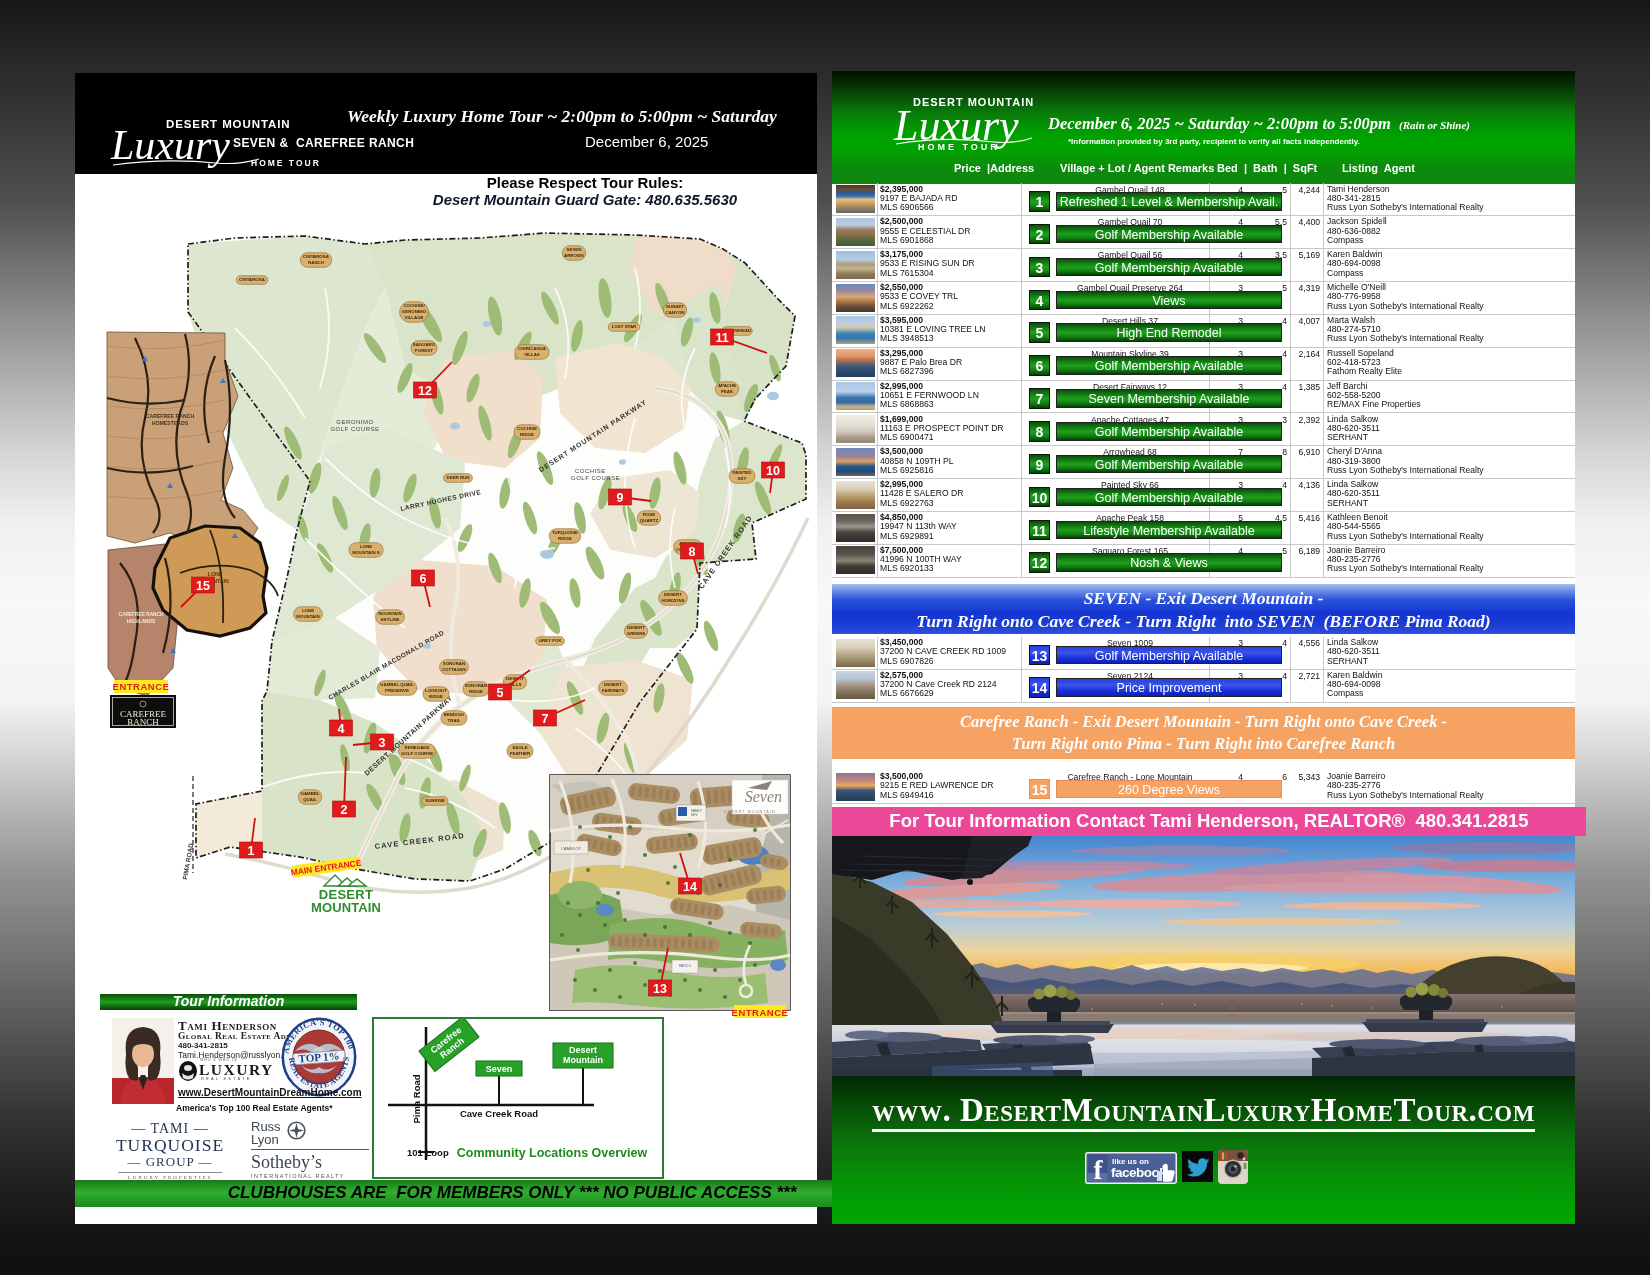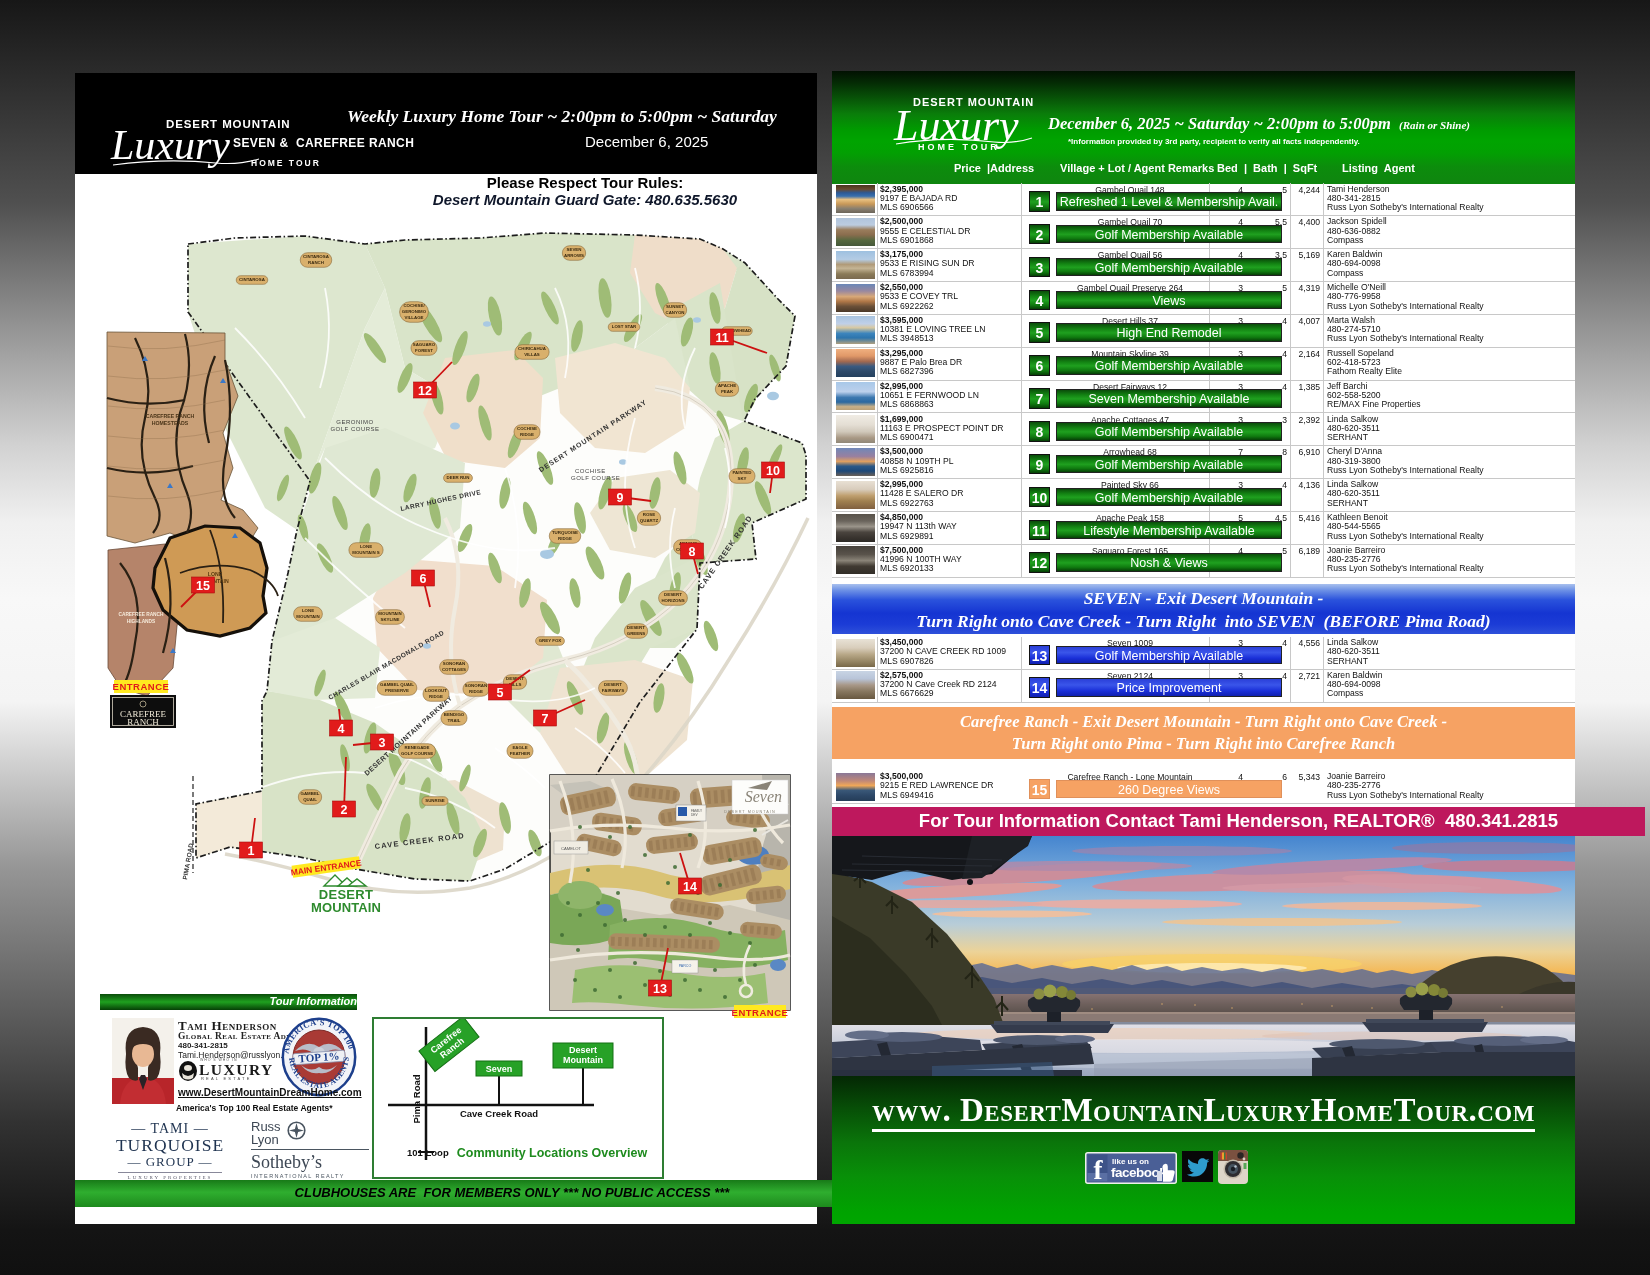--- a/index.html
+++ b/index.html
@@ -33,41 +33,41 @@
 .bath{position:absolute;left:433px;top:1px;width:22px;text-align:right}
 .sqft{position:absolute;left:462px;top:1px;width:26px;text-align:right}
 .agent{position:absolute;left:495px;top:1px;width:245px;line-height:9.3px}
 .vline{position:absolute;width:1px;background:#c8c8c8}
 
 #bluebar{position:absolute;left:0;top:512.5px;width:743px;height:50px;color:#fff;text-align:center;
 font-family:"Liberation Serif",serif;font-style:italic;font-weight:bold;font-size:17.5px;line-height:23px;padding-top:3px;
 background:linear-gradient(180deg,#a8c0ee 0%,#6f93e6 12%,#2a52dc 32%,#1535d2 58%,#1b3bd6 80%,#2e50da 100%);}
 #orangebar{position:absolute;left:0;top:636px;width:743px;height:52px;color:#fff;text-align:center;
 font-family:"Liberation Serif",serif;font-style:italic;font-weight:bold;font-size:16.5px;line-height:22px;padding-top:4px;background:#f6a263;}
-#blackbar{position:absolute;left:0;top:736px;width:813px;height:28.5px;background:#be185d;color:#fff;text-align:center;font-weight:bold;font-size:18.5px;line-height:28px;white-space:nowrap}
+#blackbar{position:absolute;left:0;top:736px;width:754px;height:28.5px;background:#ec4899;color:#fff;text-align:center;font-weight:bold;font-size:18.5px;line-height:28px;white-space:nowrap}
 #photo{position:absolute;left:0;top:764.5px;width:743px;height:240px}
 #rfoot{position:absolute;left:0;top:1004.5px;width:743px;height:148.5px;
 background:linear-gradient(180deg,#042704 0%,#074f07 22%,#0a750a 45%,#089008 68%,#00a300 92%,#00a600 100%);}
 #rurl{position:absolute;left:0;top:16px;width:743px;text-align:center;color:#fff;font-family:"Liberation Serif",serif;font-weight:bold;font-variant:small-caps;font-size:33px;letter-spacing:0.5px;white-space:nowrap}
 #rurl span{border-bottom:3px solid #fff;padding-bottom:1px}
 
 #lph{position:absolute;left:0;top:0;width:742px;height:101px;background:#000;color:#fff}
 .ldm{position:absolute;left:91px;top:45px;font-size:11.5px;font-weight:bold;letter-spacing:0.9px;white-space:nowrap}
 .llux{position:absolute;left:36px;top:48px;font-family:"Liberation Serif",serif;font-style:italic;font-size:42px;white-space:nowrap}
 .lsev{position:absolute;left:158px;top:63px;font-size:12px;font-weight:bold;letter-spacing:0.4px;white-space:nowrap}
 .lht{position:absolute;left:176px;top:85px;font-size:8.5px;font-weight:bold;letter-spacing:2px;white-space:nowrap}
 .lwk{position:absolute;left:272px;top:33px;font-family:"Liberation Serif",serif;font-style:italic;font-weight:bold;font-size:17.5px;white-space:nowrap}
 .ldate{position:absolute;left:510px;top:60px;font-size:15px;white-space:nowrap}
 .rules{position:absolute;left:230px;top:101px;width:560px;text-align:center;color:#000}
 .rules .r1{font-size:15px;font-weight:bold}
 .rules .r2{font-size:12px;line-height:14px}
 .rules .r3{color:#0f172a;font-weight:bold;font-style:italic;font-size:15px}
-#tourbar{position:absolute;left:25px;top:921px;width:257px;height:16px;color:#fff;text-align:right;font-weight:bold;font-style:italic;font-size:11px;line-height:15px;
+#tourbar{position:absolute;left:25px;top:921px;width:257px;height:16px;color:#fff;text-align:center;font-weight:bold;font-style:italic;font-size:14px;line-height:15px;
 background:linear-gradient(180deg,#0a4d0a 0%,#1fa01f 50%,#063f06 100%);}
-#lfoot{position:absolute;left:0;top:1107px;width:874px;height:27px;color:#000;text-align:center;font-weight:bold;font-style:italic;font-size:13px;line-height:26px;
+#lfoot{position:absolute;left:0;top:1107px;width:874px;height:27px;color:#000;text-align:center;font-weight:bold;font-style:italic;font-size:17px;line-height:26px;
 background:linear-gradient(180deg,#187a18 0%,#2fae2f 45%,#1d8a1d 100%);}
 #clbox{position:absolute;left:297px;top:944px;width:292px;height:162px;border:2px solid #2e7d32}
 
 .t1{background:linear-gradient(180deg,#4a3420 0%,#6b4a2e 15%,#2d5a96 28%,#3a70ae 40%,#e8c080 52%,#c89858 68%,#8a8070 84%,#6a645a 100%)}
 .t2{background:linear-gradient(180deg,#b0c4dc 0%,#bccce0 25%,#9a7d5c 42%,#8a6d4e 60%,#55683f 80%,#45583a 100%)}
 .t3{background:linear-gradient(180deg,#9ec0e0 0%,#b4cce4 30%,#b09a78 48%,#c4b494 62%,#8a7a58 82%,#7a6a50 100%)}
 .t4{background:linear-gradient(180deg,#6a88b8 0%,#9888a0 25%,#d8a878 45%,#b07848 62%,#6a5038 80%,#4a3828 100%)}
 .t5{background:linear-gradient(180deg,#a8c4e0 0%,#c0d0e8 28%,#d8c8a0 42%,#3d85bd 62%,#2d75ad 78%,#b0a080 100%)}
 .t6{background:linear-gradient(180deg,#f0b080 0%,#e09868 25%,#a06850 45%,#3a5a80 62%,#2d4a6a 80%,#24405e 100%)}
 .t7{background:linear-gradient(180deg,#a8c8e8 0%,#bcd0ec 35%,#3d78b0 55%,#2a68a0 72%,#c8b088 88%,#b8a078 100%)}
@@ -807,21 +807,21 @@
         <div>Jackson Spidell</div>
         <div>480-636-0882</div>
         <div>Compass</div>
       </div>
 </div>
     <div class="row" style="top:178.2px">
 <div class="thumb t3"></div>
 <div class="pcol">
         <div class="pr">$3,175,000</div>
         <div>9533 E RISING SUN DR</div>
-        <div>MLS 6783994</div>
+        <div>MLS 7615304</div>
       </div>
 <div class="vil">Gambel Quail 56</div>
 <div class="nbox gn">3</div>
 <div class="ban gb">Golf Membership Available</div>
 <div class="bed">4</div>
 <div class="bath">3.5</div>
 <div class="sqft">5,169</div>
 <div class="agent">
         <div>Karen Baldwin</div>
         <div>480-694-0098</div>

